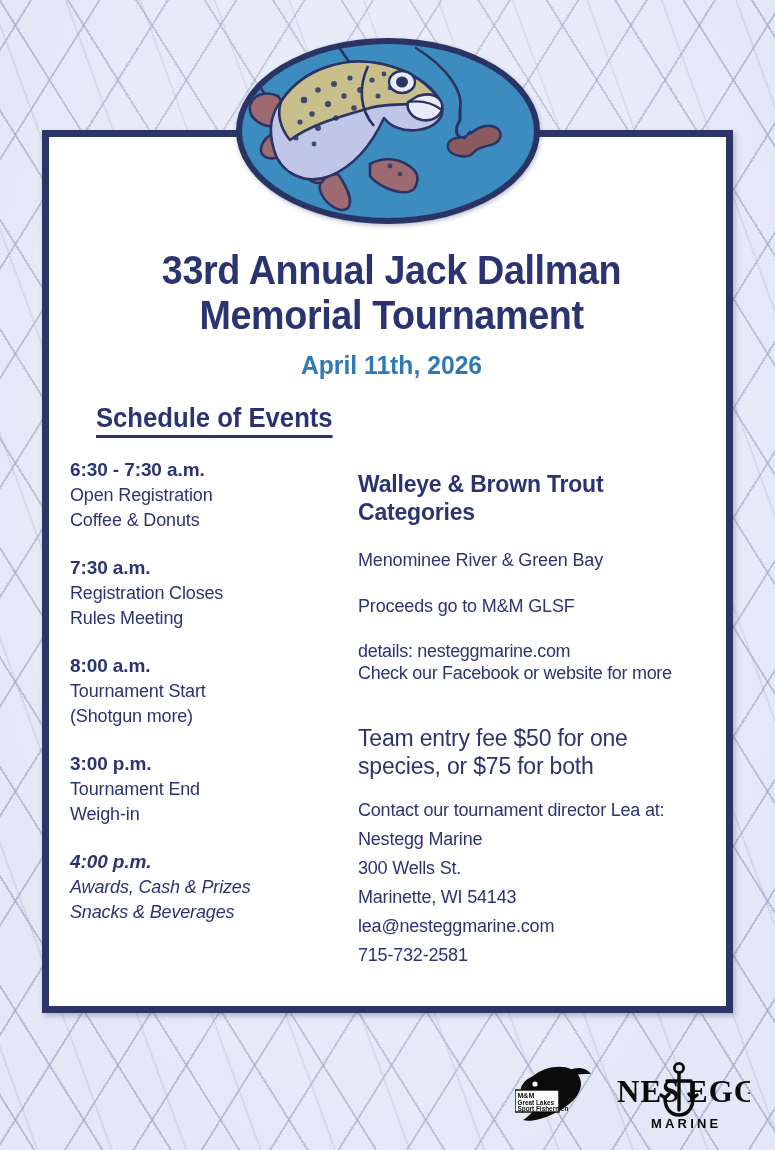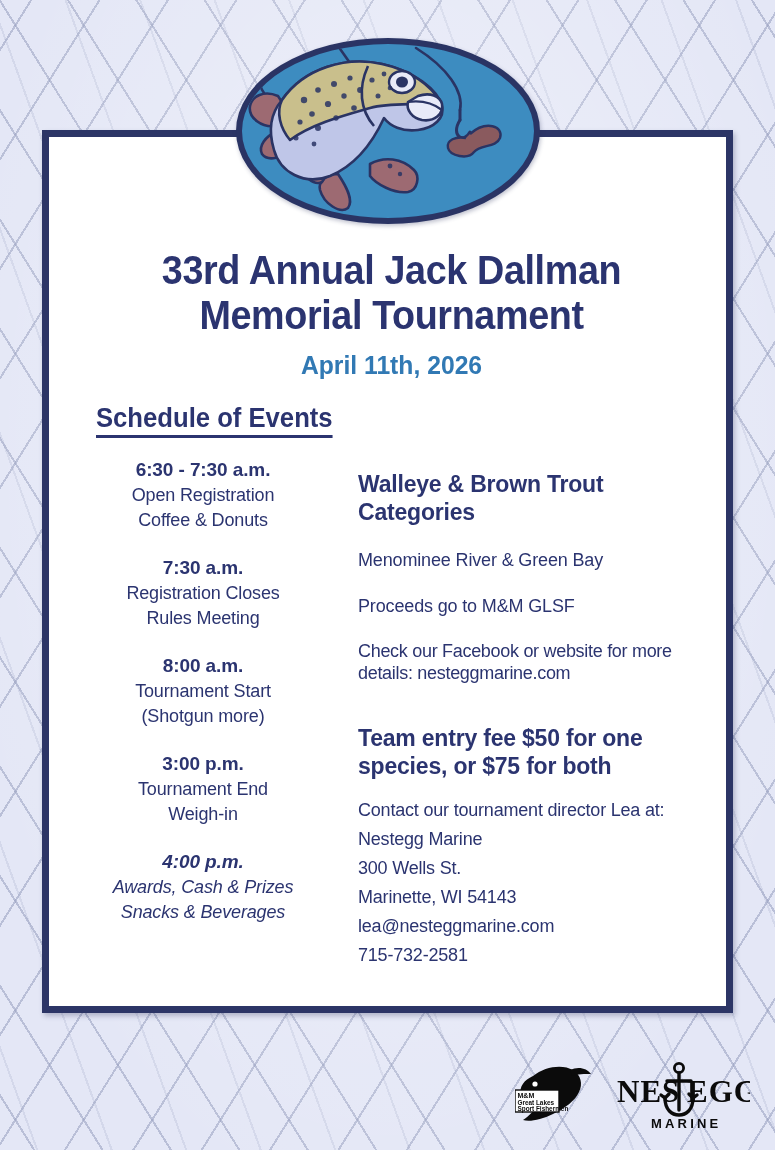--- a/index.html
+++ b/index.html
@@ -131,21 +131,20 @@
     transform: scaleX(0.95);
     transform-origin: 0 50%;
   }
 
   
   .col-left {
     position: absolute;
     left: 70px;
     top: 457px;
     width: 266px;
-    text-align: center;
     color: #2b3470;
   }
   .sched-item { margin-bottom: 22px; }
   .sched-item:last-child { margin-bottom: 16px; font-style: italic; }
   .sched-time {
     font-weight: bold;
     font-size: 19px;
     line-height: 26px;
     letter-spacing: -0.1px;
   }
@@ -175,21 +174,21 @@
     margin-top: 22px;
     letter-spacing: -0.15px;
   }
   .cat-note {
     font-size: 18px;
     line-height: 22px;
     margin-top: 22px;
     letter-spacing: -0.3px;
   }
   .fee-head {
-    font-weight: bold;
+    font-weight: normal;
     font-size: 23px;
     line-height: 28px;
     margin-top: 40px;
     letter-spacing: -0.2px;
   }
   .contact-block {
     margin-top: 16px;
     font-size: 18px;
     line-height: 29px;
     letter-spacing: -0.2px;
@@ -331,22 +330,22 @@
   </div>
 
   <div class="col-right">
     <div class="cat-head">Walleye &amp; Brown Trout</div>
     <div class="cat-head">Categories</div>
 
     <div class="cat-line">Menominee River &amp; Green Bay</div>
     <div class="cat-line">Proceeds go to M&amp;M GLSF</div>
 
     <div class="cat-note">
+      <div>details: nesteggmarine.com</div>
       <div>Check our Facebook or website for more</div>
-      <div>details: nesteggmarine.com</div>
     </div>
 
     <div class="fee-head">
       <div>Team entry fee $50 for one</div>
       <div>species, or $75 for both</div>
     </div>
 
     <div class="contact-block">
       <div>Contact our tournament director Lea at:</div>
       <div>Nestegg Marine</div>

